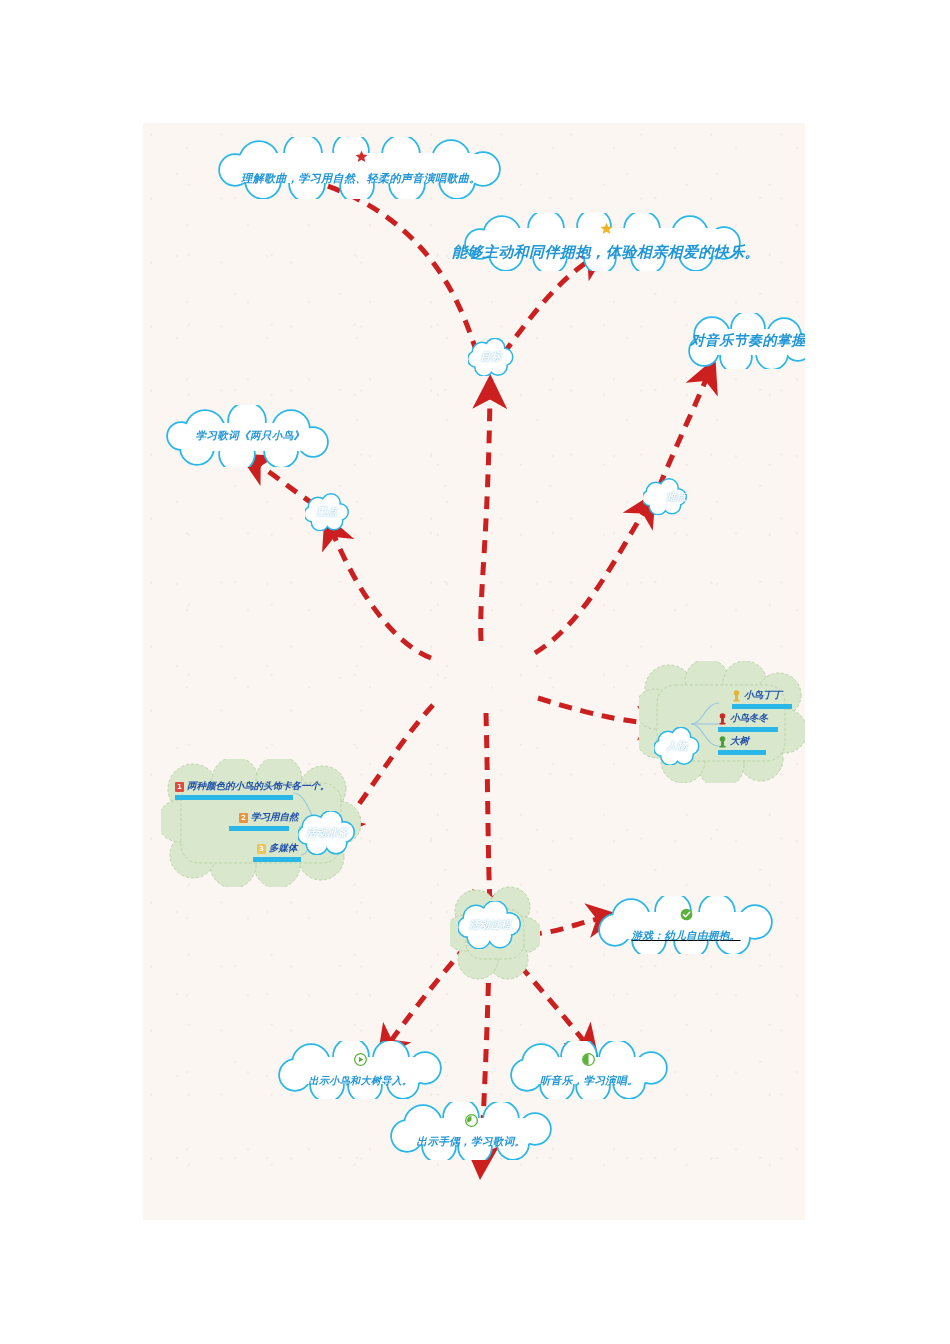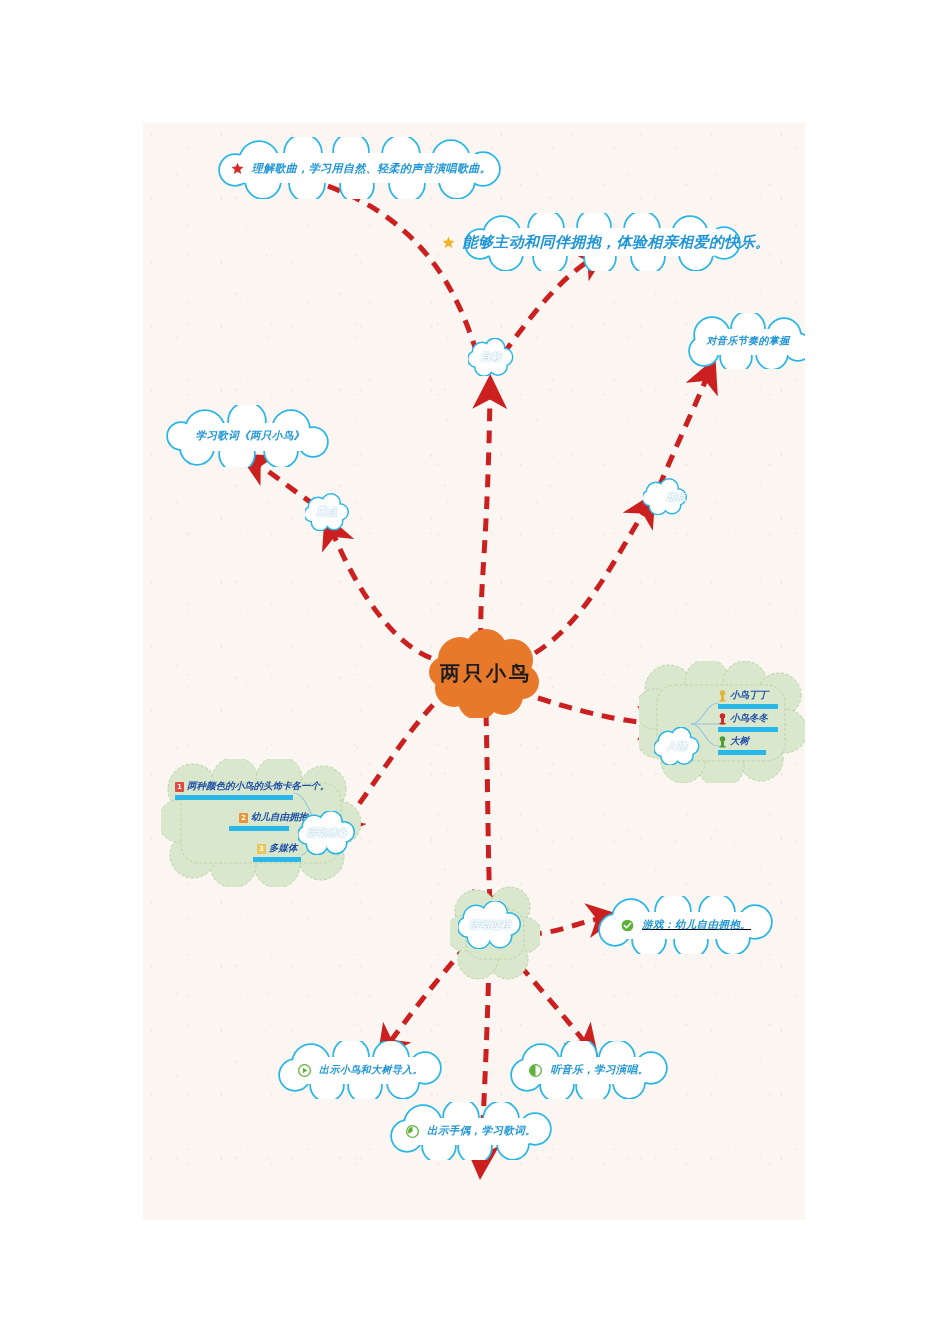--- a/index.html
+++ b/index.html
@@ -18,21 +18,21 @@
     background-size:70px 64px,90px 82px,61px 77px,105px 96px,83px 70px;
     overflow:hidden;
   }
   #edges{position:absolute;left:0;top:0;width:662px;height:1097px;}
 
   
   .cloud{position:absolute;display:flex;align-items:center;justify-content:center;}
   .cloud .cl-svg{position:absolute;left:0;top:0;width:100%;height:100%;}
   .cloud .cl-txt{position:relative;z-index:2;white-space:nowrap;
      font-style:italic;font-weight:bold;color:#2196d6;letter-spacing:.4px;
-     display:flex;align-items:center;gap:8px;}
+     display:flex;align-items:center;gap:8px;flex-direction:column;}
 
   .center .cl-txt{color:#1d1d1d;font-size:20px;font-style:normal;
      font-weight:bold;letter-spacing:3px;}
 
   .branch .cl-txt{color:#ffffff;font-size:10px;text-shadow:0 0 2px rgba(0,120,180,.55);}
 
   
   .panel{position:absolute;}
   .panel .pn-svg{position:absolute;left:0;top:0;width:100%;height:100%;}
   .panel-rows{position:relative;z-index:3;}
@@ -85,36 +85,20 @@
       <path d="M364,808 C400,818 430,800 460,795"></path>
 
       <path d="M324,822 C290,862 268,890 245,922"></path>
 
       <path d="M362,826 C398,866 420,892 444,922"></path>
 
       <path d="M346,838 C344,920 340,1000 338,1038"></path>
     </g>
   </svg>
 
-  <div class="cloud center" style="left:283px;top:505px;width:120px;height:90px;">
-    <svg class="cl-svg" viewBox="0 0 120 90">
-      <g fill="#e8792a">
-        <circle cx="34" cy="31" r="22"></circle>
-          <circle cx="60" cy="22" r="21"></circle>
-        <circle cx="86" cy="32" r="21"></circle>
-          <circle cx="96" cy="54" r="17"></circle>
-        <circle cx="78" cy="68" r="19"></circle>
-          <circle cx="52" cy="72" r="20"></circle>
-        <circle cx="28" cy="60" r="19"></circle>
-          <circle cx="18" cy="44" r="15"></circle>
-        <rect x="20" y="26" width="82" height="44" rx="14"></rect>
-      </g>
-    </svg>
-    <span class="cl-txt">两只小鸟</span>
-  </div>
 
   <div class="cloud branch" style="left:325px;top:215px;width:46px;height:38px;">
     <svg class="cl-svg" viewBox="0 0 46 38">
       <g fill="#fff" stroke="#29b6e8" stroke-width="3">
         <circle cx="14" cy="14" r="9"></circle>
           <circle cx="27" cy="10" r="9"></circle>
         <circle cx="36" cy="19" r="8"></circle>
           <circle cx="30" cy="28" r="8.5"></circle>
         <circle cx="16" cy="29" r="8.5"></circle>
           <circle cx="8" cy="21" r="7.5"></circle>
@@ -250,21 +234,21 @@
         <circle cx="34" cy="22" r="17"></circle>
           <circle cx="70" cy="15" r="16"></circle>
         <circle cx="106" cy="22" r="16"></circle>
           <circle cx="120" cy="34" r="13"></circle>
         <circle cx="94" cy="41" r="15"></circle>
           <circle cx="58" cy="44" r="15"></circle>
         <circle cx="26" cy="38" r="14"></circle>
         <rect x="22" y="16" width="96" height="26" rx="11"></rect>
       </g>
     </svg>
-    <span class="cl-txt" style="font-size:10px;">对音乐节奏的掌握</span>
+    <span class="cl-txt" style="font-size:14px;">对音乐节奏的掌握</span>
   </div>
 
   <div class="cloud branch" style="left:162px;top:370px;width:44px;height:38px;">
     <svg class="cl-svg" viewBox="0 0 44 38">
       <g fill="#fff" stroke="#29b6e8" stroke-width="3">
         <circle cx="13" cy="14" r="9"></circle>
           <circle cx="26" cy="10" r="8.5"></circle>
         <circle cx="35" cy="19" r="7.5"></circle>
           <circle cx="29" cy="28" r="8"></circle>
         <circle cx="15" cy="29" r="8"></circle>
@@ -328,21 +312,21 @@
     </svg>
     <svg class="pn-svg" viewBox="0 0 166 122" style="z-index:2">
       <g fill="none" stroke="#9dc9dd" stroke-width="1.2">
         <path d="M52,63 C64,63 66,42 80,42"></path>
         <path d="M52,63 L80,63"></path>
         <path d="M52,63 C64,63 66,85 80,85"></path>
       </g>
     </svg>
 
     <div class="panel-rows">
-      <div class="prow" style="left:79px;top:28px;width:72px;justify-content:space-between;">
+      <div class="prow" style="left:93px;top:28px;width:72px;justify-content:space-between;">
         <span class="pr-line">
           <svg class="pin" viewBox="0 0 10 13">
             <circle cx="5" cy="3.3" r="3.1" fill="#e3b43a"></circle>
               <rect x="3.4" y="5.5" width="3.2" height="5.5" fill="#e3b43a"></rect>
             <rect x="1.4" y="10.6" width="7.2" height="2" rx="1" fill="#e3b43a"></rect>
           </svg>
           <span>小鸟丁丁</span>
         </span>
         <span class="pr-bar" style="width:60px;"></span>
       </div>
@@ -425,21 +409,21 @@
         <span class="pr-line">
           <span class="numbox" style="background:#e04a3f;">1</span>
           <span>两种颜色的小鸟的头饰卡各一个。</span>
         </span>
         <span class="pr-bar" style="width:118px;"></span>
       </div>
 
       <div class="prow" style="left:78px;top:52px;">
         <span class="pr-line">
           <span class="numbox" style="background:#e8943a;">2</span>
-          <span>幼儿自由拥抱</span>
+          <span>学习用自然</span>
         </span>
         <span class="pr-bar" style="width:60px;margin-left:-10px;"></span>
       </div>
 
       <div class="prow" style="left:96px;top:83px;">
         <span class="pr-line">
           <span class="numbox" style="background:#edc45a;">3</span>
           <span>多媒体</span>
         </span>
         <span class="pr-bar" style="width:48px;margin-left:-4px;"></span>

